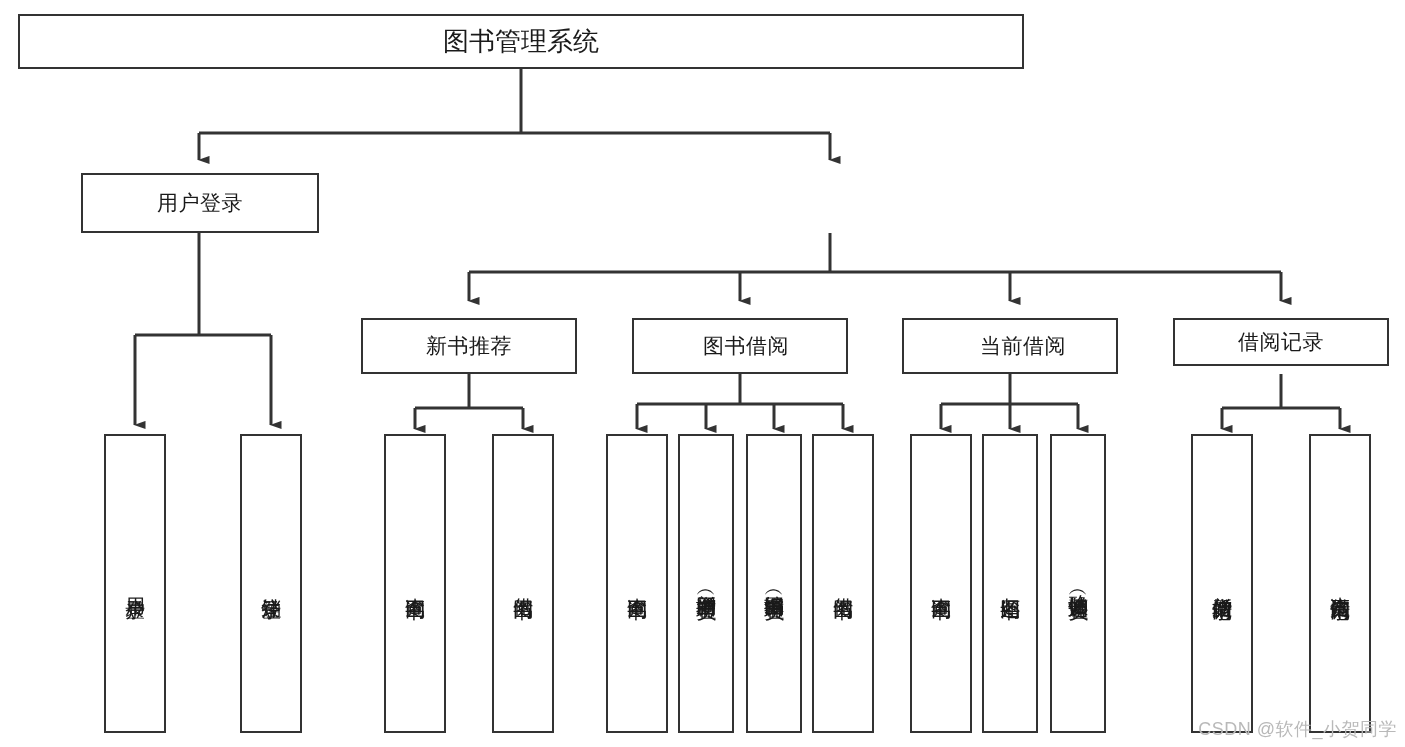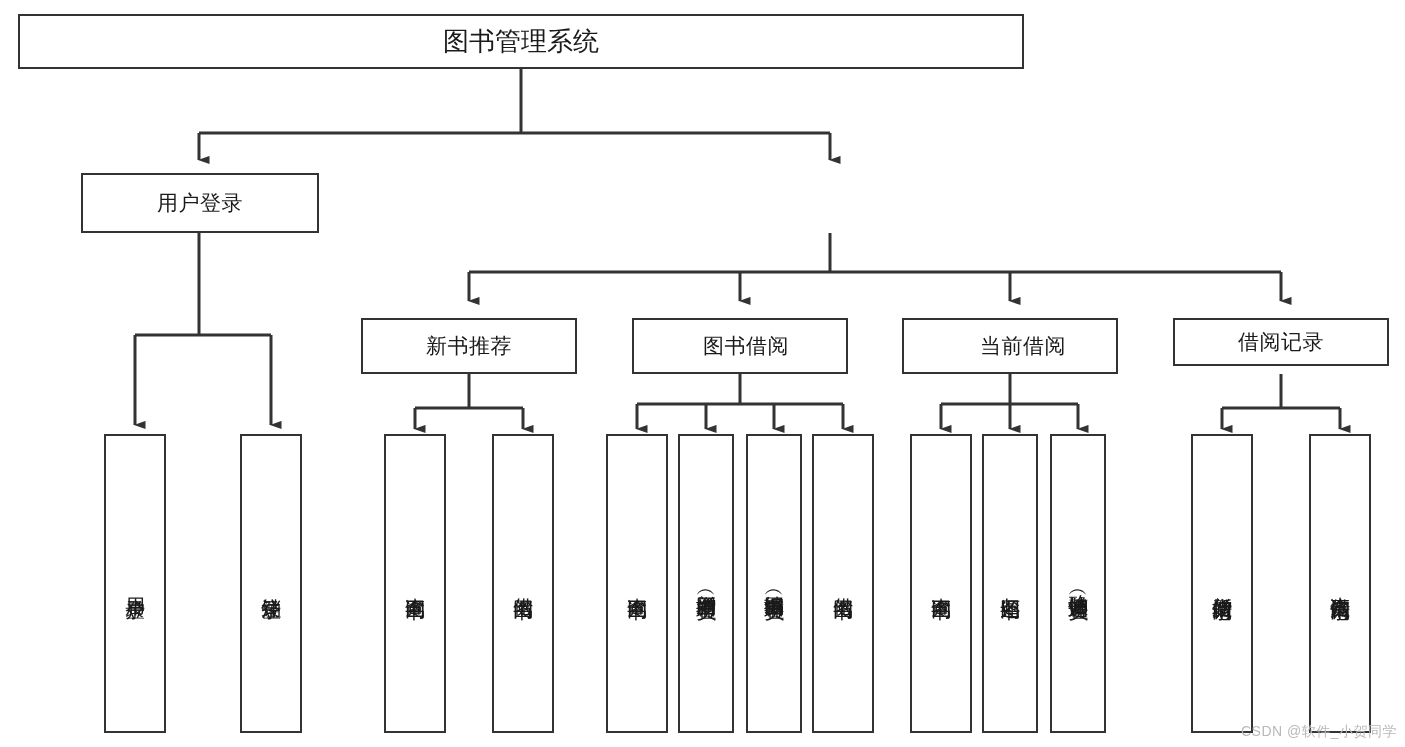--- a/index.html
+++ b/index.html
@@ -51,21 +51,21 @@
     white-space: nowrap;
     display: block;
   }
   .node.root {
     font-size: 26px;
   }
   .watermark {
     position: absolute;
     right: 8px;
     bottom: 6px;
-    font-size: 14px;
+    font-size: 18px;
     color: #b9b9b9;
     letter-spacing: 0.5px;
     white-space: nowrap;
   }
 </style>
 </head>
 <body>
 
 <div id="canvas">
 

